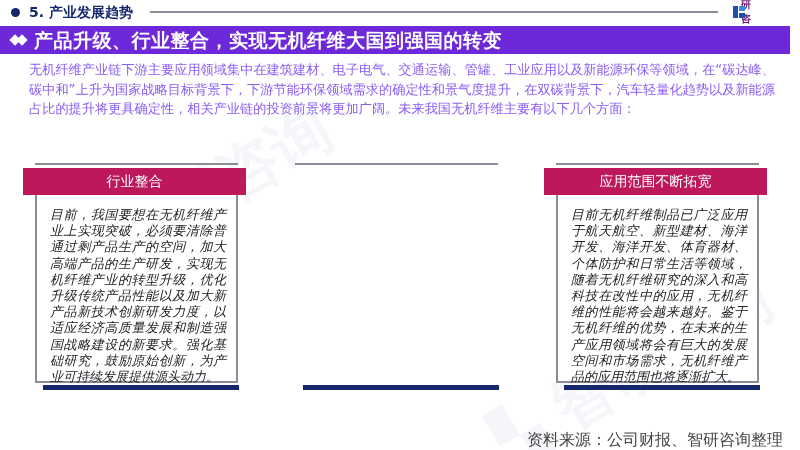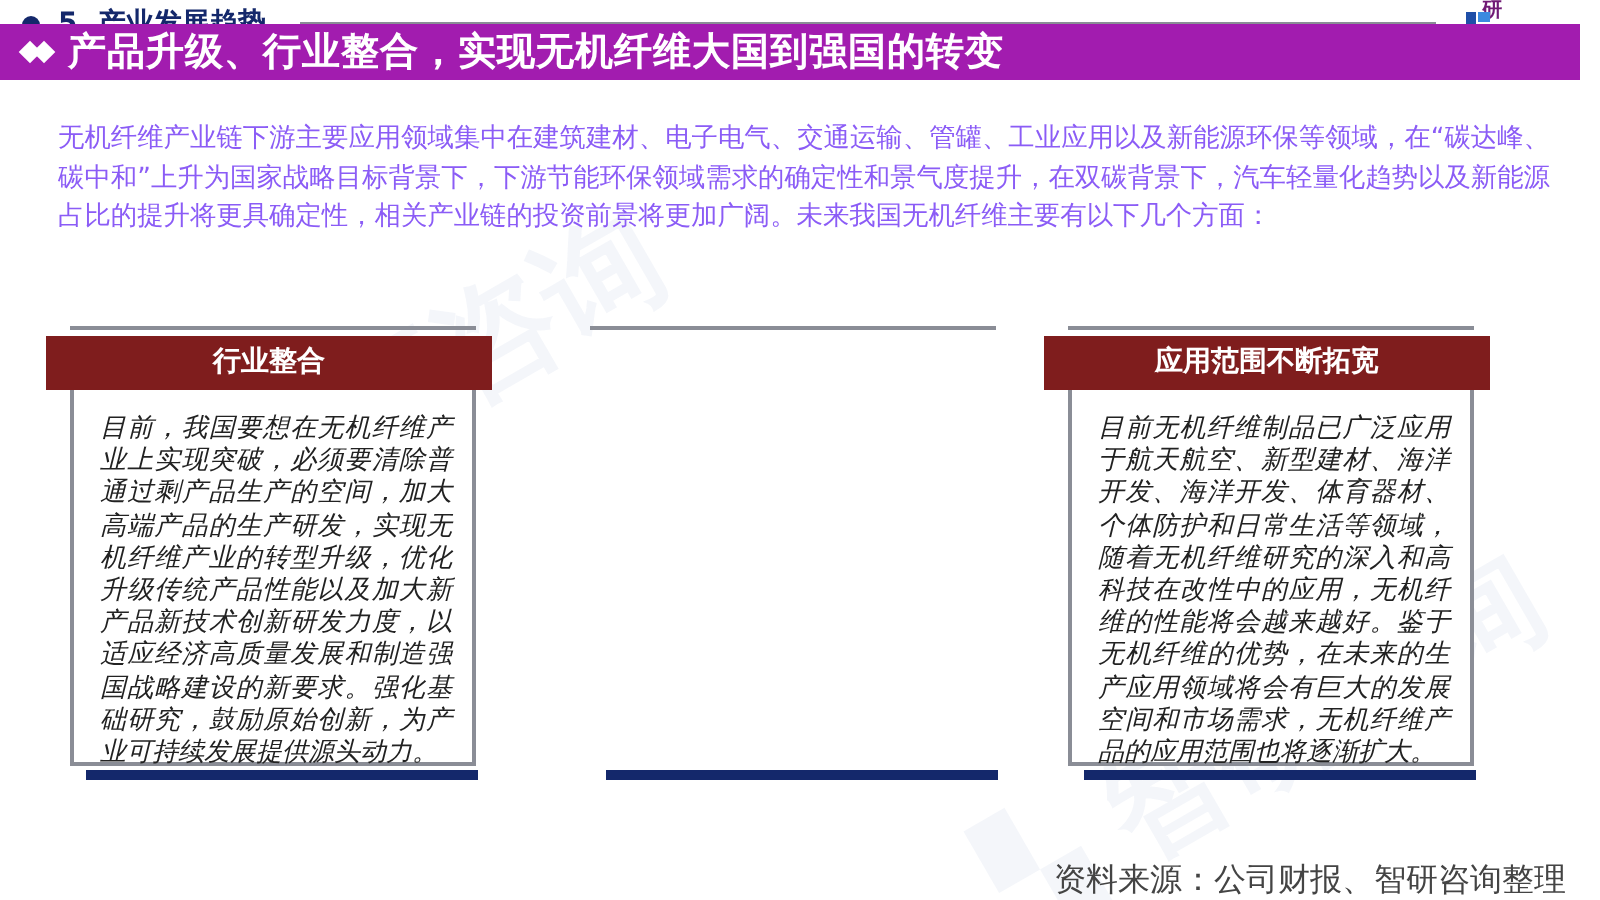--- a/index.html
+++ b/index.html
@@ -15,34 +15,34 @@
     .section-title { position: absolute; left: 29px; top: 3px; font-size: 14px; font-weight: bold; color: #14286b; line-height: 18px; }
     .section-line { position: absolute; left: 150px; top: 11px; width: 568px; height: 2px; background: #8a8d96; }
     .logo { position: absolute; left: 733px; top: 4px; height: 16px; display: flex; align-items: center; gap: 3px; }
     .logo-mark { width: 12px; height: 12px; position: relative; }
     .logo-mark .a { position: absolute; left: 0; top: 0; width: 5px; height: 12px; background: #1f4fa8; }
     .logo-mark .b { position: absolute; left: 6px; top: 0; width: 6px; height: 5px; background: #3b8ae0; }
     .logo-mark .c { position: absolute; left: 6px; top: 7px; width: 6px; height: 5px; background: #1f4fa8; }
     .logo-text { font-size: 10px; color: #701a75; font-weight: bold; }
 
     
-    .banner { position: absolute; left: 0; top: 12px; width: 790px; height: 28px; background: #a21caf; display: flex; align-items: center; }
+    .banner { position: absolute; left: 0; top: 26px; width: 790px; height: 28px; background: #6d28d9; display: flex; align-items: center; }
     .banner-icon { margin-left: 10px; width: 18px; height: 10px; position: relative; }
     .banner-icon i { position: absolute; top: 1px; width: 8px; height: 8px; background: #ffffff; transform: rotate(45deg); }
     .banner-icon i:first-child { left: 1px; }
     .banner-icon i:last-child { left: 8px; }
     .banner-title { margin-left: 6px; font-size: 19px; font-weight: bold; color: #ffffff; letter-spacing: 0.5px; line-height: 28px; }
 
     
     .intro { position: absolute; left: 29px; top: 60px; width: 746px; font-size: 13.2px; line-height: 19.5px; color: #8b5cf6; text-align: justify; }
 
     
     .card { position: absolute; top: 160px; width: 215px; height: 226px; }
     .card-topline { position: absolute; left: 12px; top: 3px; width: 203px; height: 2px; background: #8a8d96; }
-    .card-header { position: absolute; left: 0; top: 8px; width: 223px; height: 27px; background: #7f1d1d; color: #fff; font-size: 14px; font-weight: bold; text-align: center; line-height: 27px; }
+    .card-header { position: absolute; left: 0; top: 8px; width: 223px; height: 27px; background: #be185d; color: #fff; font-size: 14px; font-weight: normal; text-align: center; line-height: 27px; }
     .card-body { position: absolute; left: 12px; top: 35px; width: 203px; height: 188px; border-left: 2px solid #8a8d96; border-right: 2px solid #8a8d96; border-bottom: 2px solid #8a8d96; background: #fff; padding: 12px 10px 0 13px; font-size: 13px; line-height: 16.2px; color: #222; text-align: justify; font-style: italic; }
     .card-bottom { position: absolute; left: 20px; top: 225px; width: 196px; height: 5px; background: #14286b; }
 
     .source { position: absolute; right: 17px; top: 430px; font-size: 16px; color: #444; }
   </style>
 </head>
 <body>
 
 <div class="wm" style="left:40px;top:160px;">▚ 智研咨询</div>
 <div class="wm" style="left:480px;top:330px;">▚ 智研咨询</div>
@@ -76,20 +76,20 @@
   <div class="card-header">行业整合</div>
   <div class="card-body">目前，我国要想在无机纤维产业上实现突破，必须要清除普通过剩产品生产的空间，加大高端产品的生产研发，实现无机纤维产业的转型升级，优化升级传统产品性能以及加大新产品新技术创新研发力度，以适应经济高质量发展和制造强国战略建设的新要求。强化基础研究，鼓励原始创新，为产业可持续发展提供源头动力。</div>
   <span class="card-bottom"></span>
 </div>
 
 <div class="card" style="left:283px;">
   <span class="card-topline"></span>
   <span class="card-bottom"></span>
 </div>
 
-<div class="card" style="left:522px;">
+<div class="card" style="left:544px;">
   <span class="card-topline"></span>
   <div class="card-header">应用范围不断拓宽</div>
   <div class="card-body">目前无机纤维制品已广泛应用于航天航空、新型建材、海洋开发、海洋开发、体育器材、个体防护和日常生活等领域，随着无机纤维研究的深入和高科技在改性中的应用，无机纤维的性能将会越来越好。鉴于无机纤维的优势，在未来的生产应用领域将会有巨大的发展空间和市场需求，无机纤维产品的应用范围也将逐渐扩大。</div>
   <span class="card-bottom"></span>
 </div>
 
 <div class="source">资料来源：公司财报、智研咨询整理</div>
 
 </body></html>

